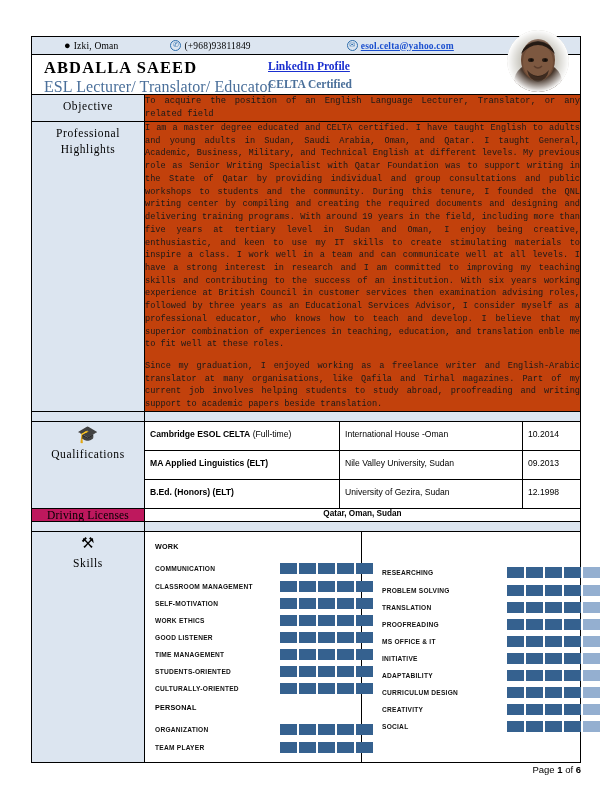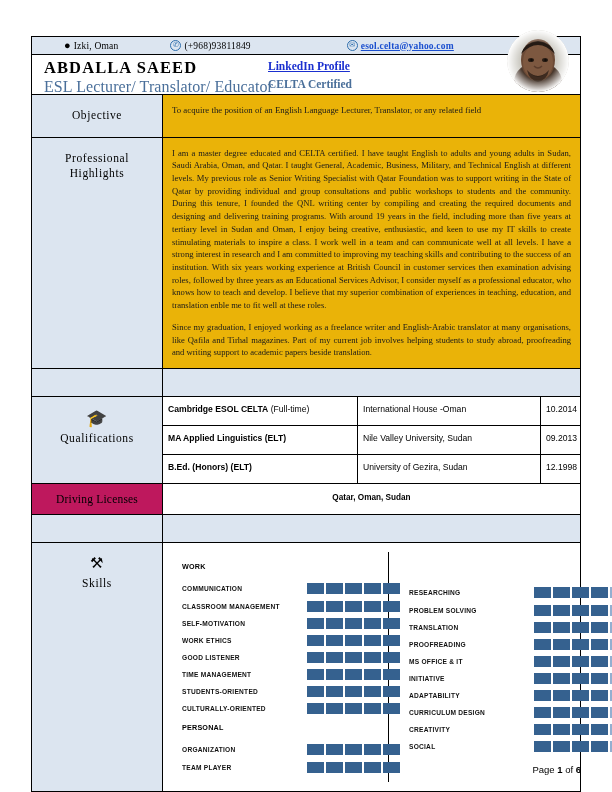--- a/index.html
+++ b/index.html
@@ -125,36 +125,36 @@
 
   
   .rtable {
     border-collapse: collapse;
     width: 550px;
     table-layout: fixed;
   }
   .rtable td {
     border: 1px solid #000;
     vertical-align: top;
-    padding: 9px;
+    padding: 0;
   }
   .label-cell {
     background: #dce5f0;
     text-align: center;
     vertical-align: middle;
     font-size: 11.5px;
     color: #000;
     letter-spacing: .6px;
     width: 112px;
   }
   .label-cell .lbl-inner { padding: 4px 2px; line-height: 1.35; }
 
   .body-cell {
-    background: #eab308;
-    font-family: Liberation Serif, serif;
+    background: #c2410c;
+    font-family: Liberation Mono, monospace;
     font-size: 8.6px;
     line-height: 1.48;
     text-align: justify;
     padding: 6px 8px 6px 8px;
     color: #1a1a1a;
   }
   .objective-cell {
     vertical-align: middle;
     padding: 5px 8px;
     font-size: 8.8px;

